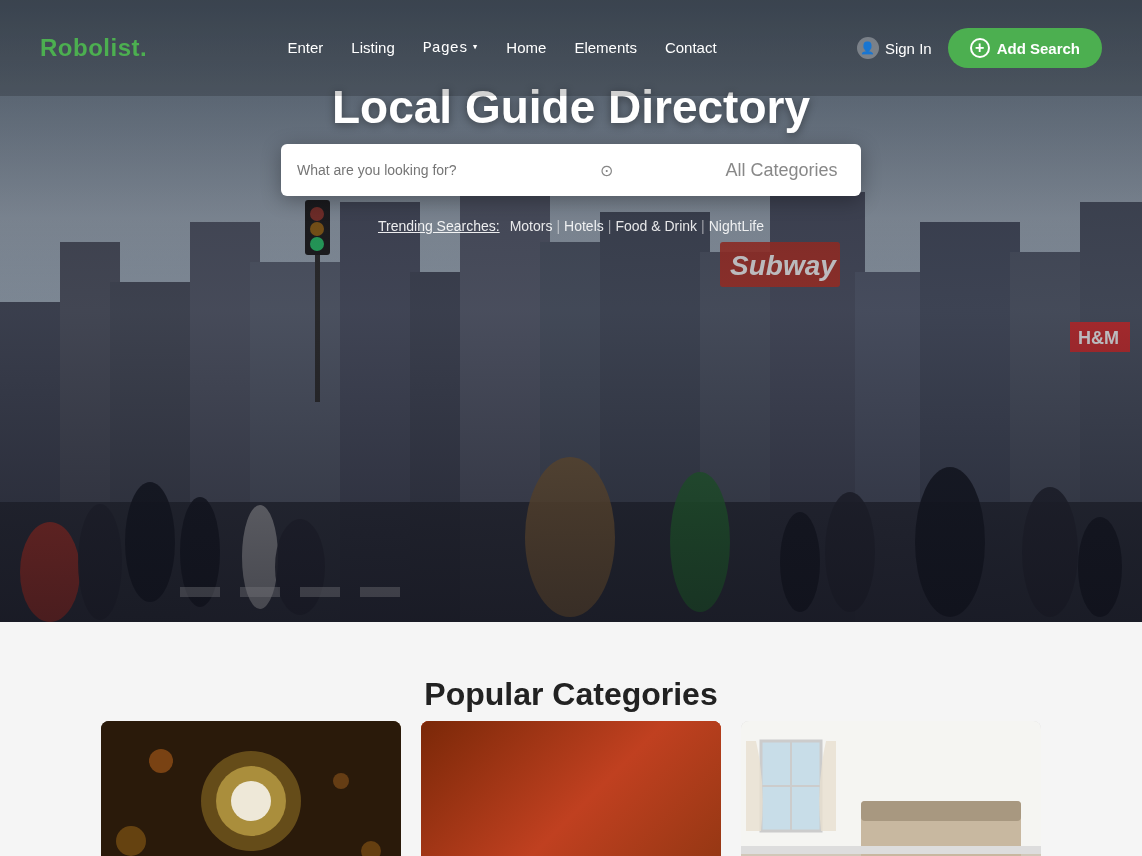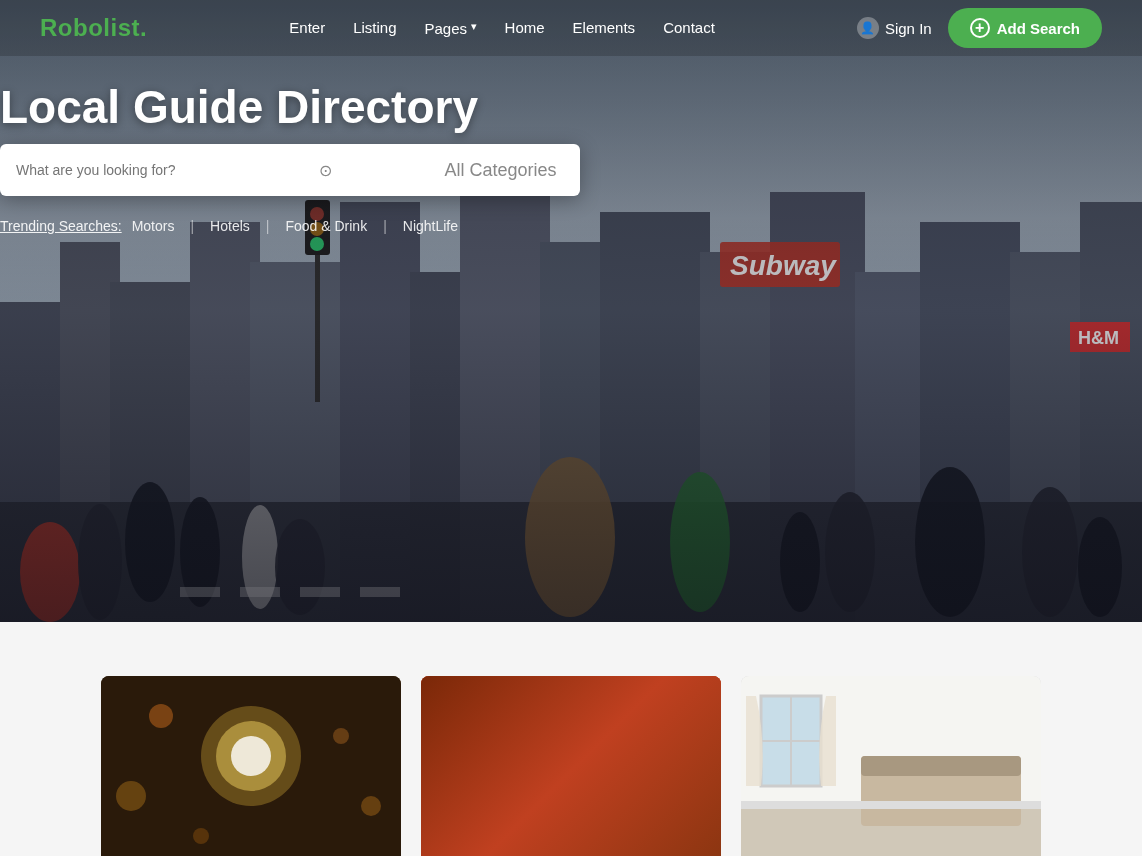--- a/index.html
+++ b/index.html
@@ -6,21 +6,21 @@
     body { font-family: 'Segoe UI', Arial, sans-serif; background: #f5f5f5; overflow-x: hidden; }
 
     
     .navbar {
       position: absolute;
       top: 0; left: 0; right: 0;
       z-index: 100;
       display: flex;
       align-items: center;
       justify-content: space-between;
-      padding: 8px 40px;
+      padding: 28px 40px;
       background: rgba(0,0,0,0.18);
     }
     .navbar-brand {
       color: #fff;
       font-size: 24px;
       font-weight: 700;
       letter-spacing: 0.5px;
     }
     .navbar-brand span { color: #4caf50; }
     .navbar-nav {
@@ -32,20 +32,21 @@
     .navbar-nav a {
       color: #fff;
       text-decoration: none;
       font-size: 15px;
       font-weight: 500;
     }
     .navbar-nav .pages-item {
       display: flex;
       align-items: flex-start;
       gap: 4px;
+      font-family: Liberation Mono, monospace;
     }
     .navbar-nav .pages-item::after {
       content: '▾';
       font-size: 11px;
       color: #fff;
     }
     .navbar-actions {
       display: flex;
       align-items: center;
       gap: 16px;
@@ -125,21 +126,21 @@
         rgba(10,10,20,0.60) 100%
       );
       z-index: 2;
     }
 
     .hero-content {
       position: relative;
       z-index: 10;
       display: flex;
       flex-direction: column;
-      align-items: flex-start;
+      align-items: center;
       width: 100%;
       padding-top: 80px;
     }
     .hero-title {
       color: #fff;
       font-size: 46px;
       font-weight: 700;
       text-align: center;
       text-shadow: 0 2px 8px rgba(0,0,0,0.4);
       margin-bottom: 10px;
@@ -236,21 +237,21 @@
       gap: 10px;
       color: rgba(255,255,255,0.9);
       font-size: 14px;
     }
     .trending-label {
       font-weight: 500;
       text-decoration: underline;
     }
     .trending-tags {
       display: flex;
-      gap: 16px;
+      gap: 4px;
     }
     .trending-tag {
       color: rgba(255,255,255,0.88);
       text-decoration: none;
       font-size: 14px;
       cursor: pointer;
     }
     .trending-separator {
       color: rgba(255,255,255,0.5);
     }
@@ -425,20 +426,21 @@
         <span class="trending-separator">|</span>
         <a class="trending-tag">Food &amp; Drink</a>
         <span class="trending-separator">|</span>
         <a class="trending-tag">NightLife</a>
       </div>
     </div>
   </div>
 </div>
 
 <section class="popular-section">
+  <h2 class="popular-title">Popular Categories</h2>
   <div class="categories-grid">
     <div class="category-card cat-1">
       <svg width="300" height="190" viewBox="0 0 300 190">
         <rect width="300" height="190" fill="#2a1a0a"></rect>
         <circle cx="150" cy="80" r="50" fill="#f0c040" opacity="0.3"></circle>
         <circle cx="150" cy="80" r="35" fill="#f0d060" opacity="0.5"></circle>
         <circle cx="150" cy="80" r="20" fill="#fff" opacity="0.8"></circle>
 
         <circle cx="60" cy="40" r="12" fill="#f08020" opacity="0.4"></circle>
         <circle cx="240" cy="60" r="8" fill="#f09030" opacity="0.3"></circle>

